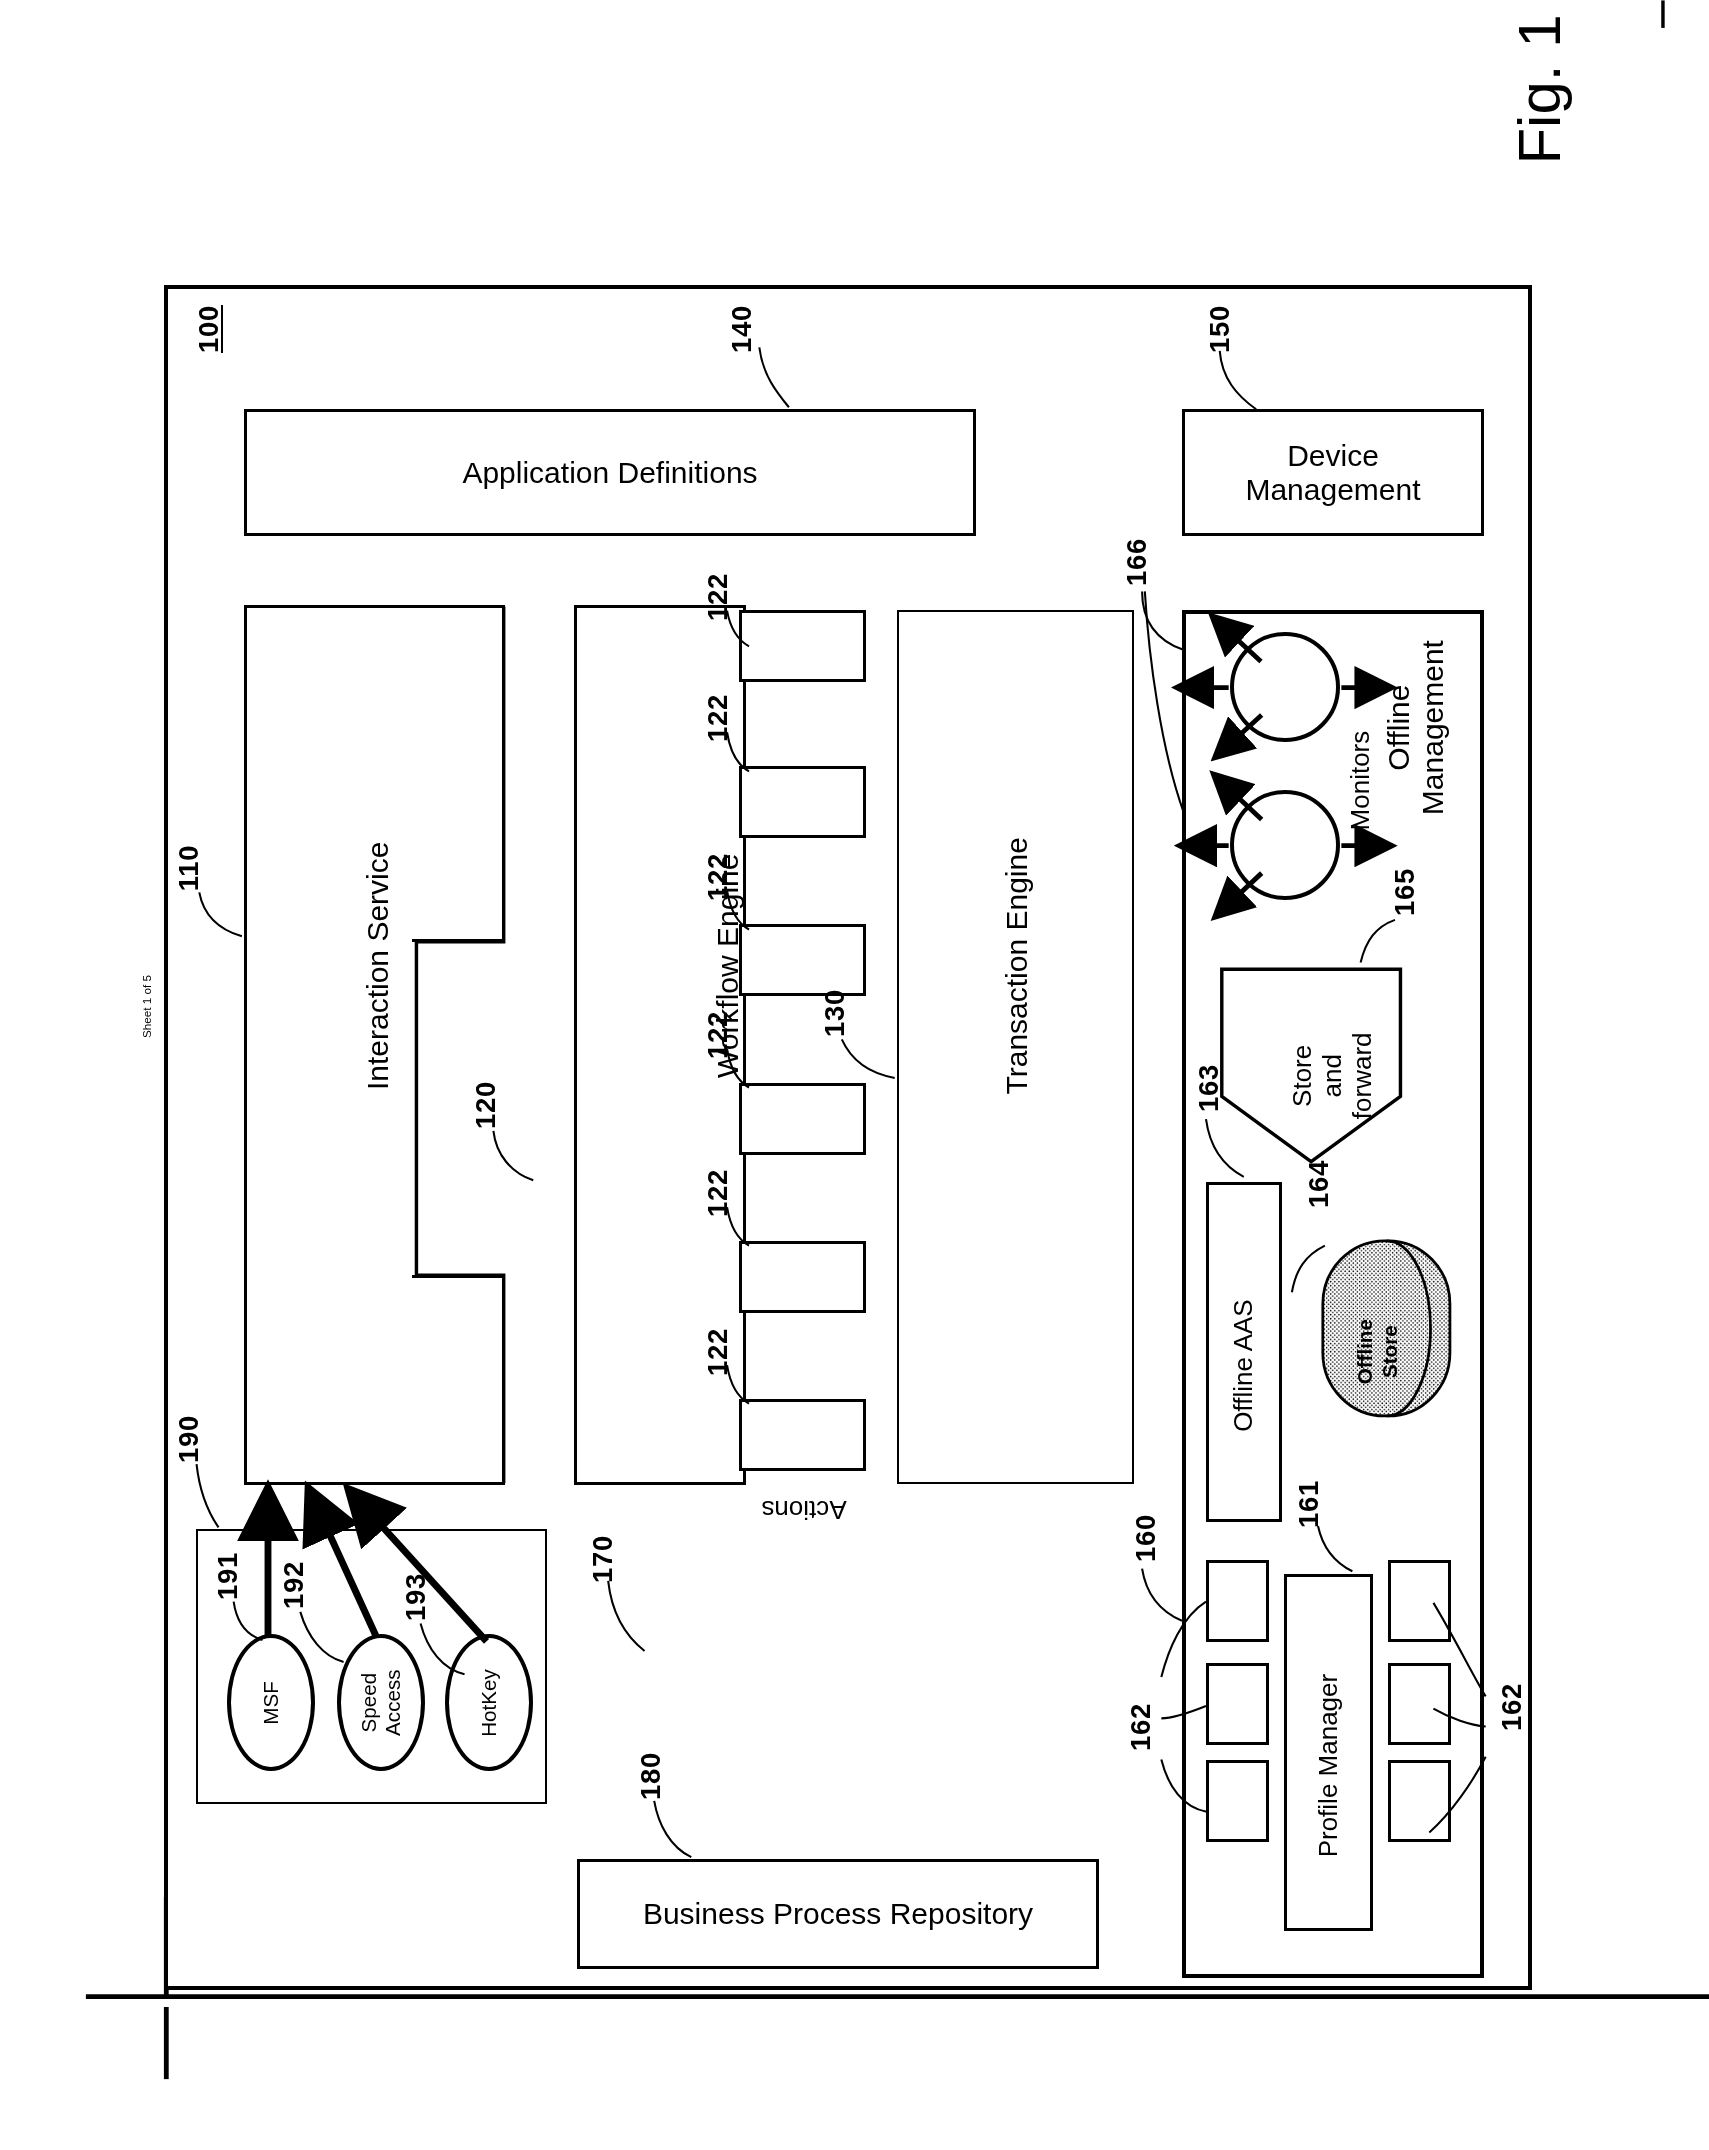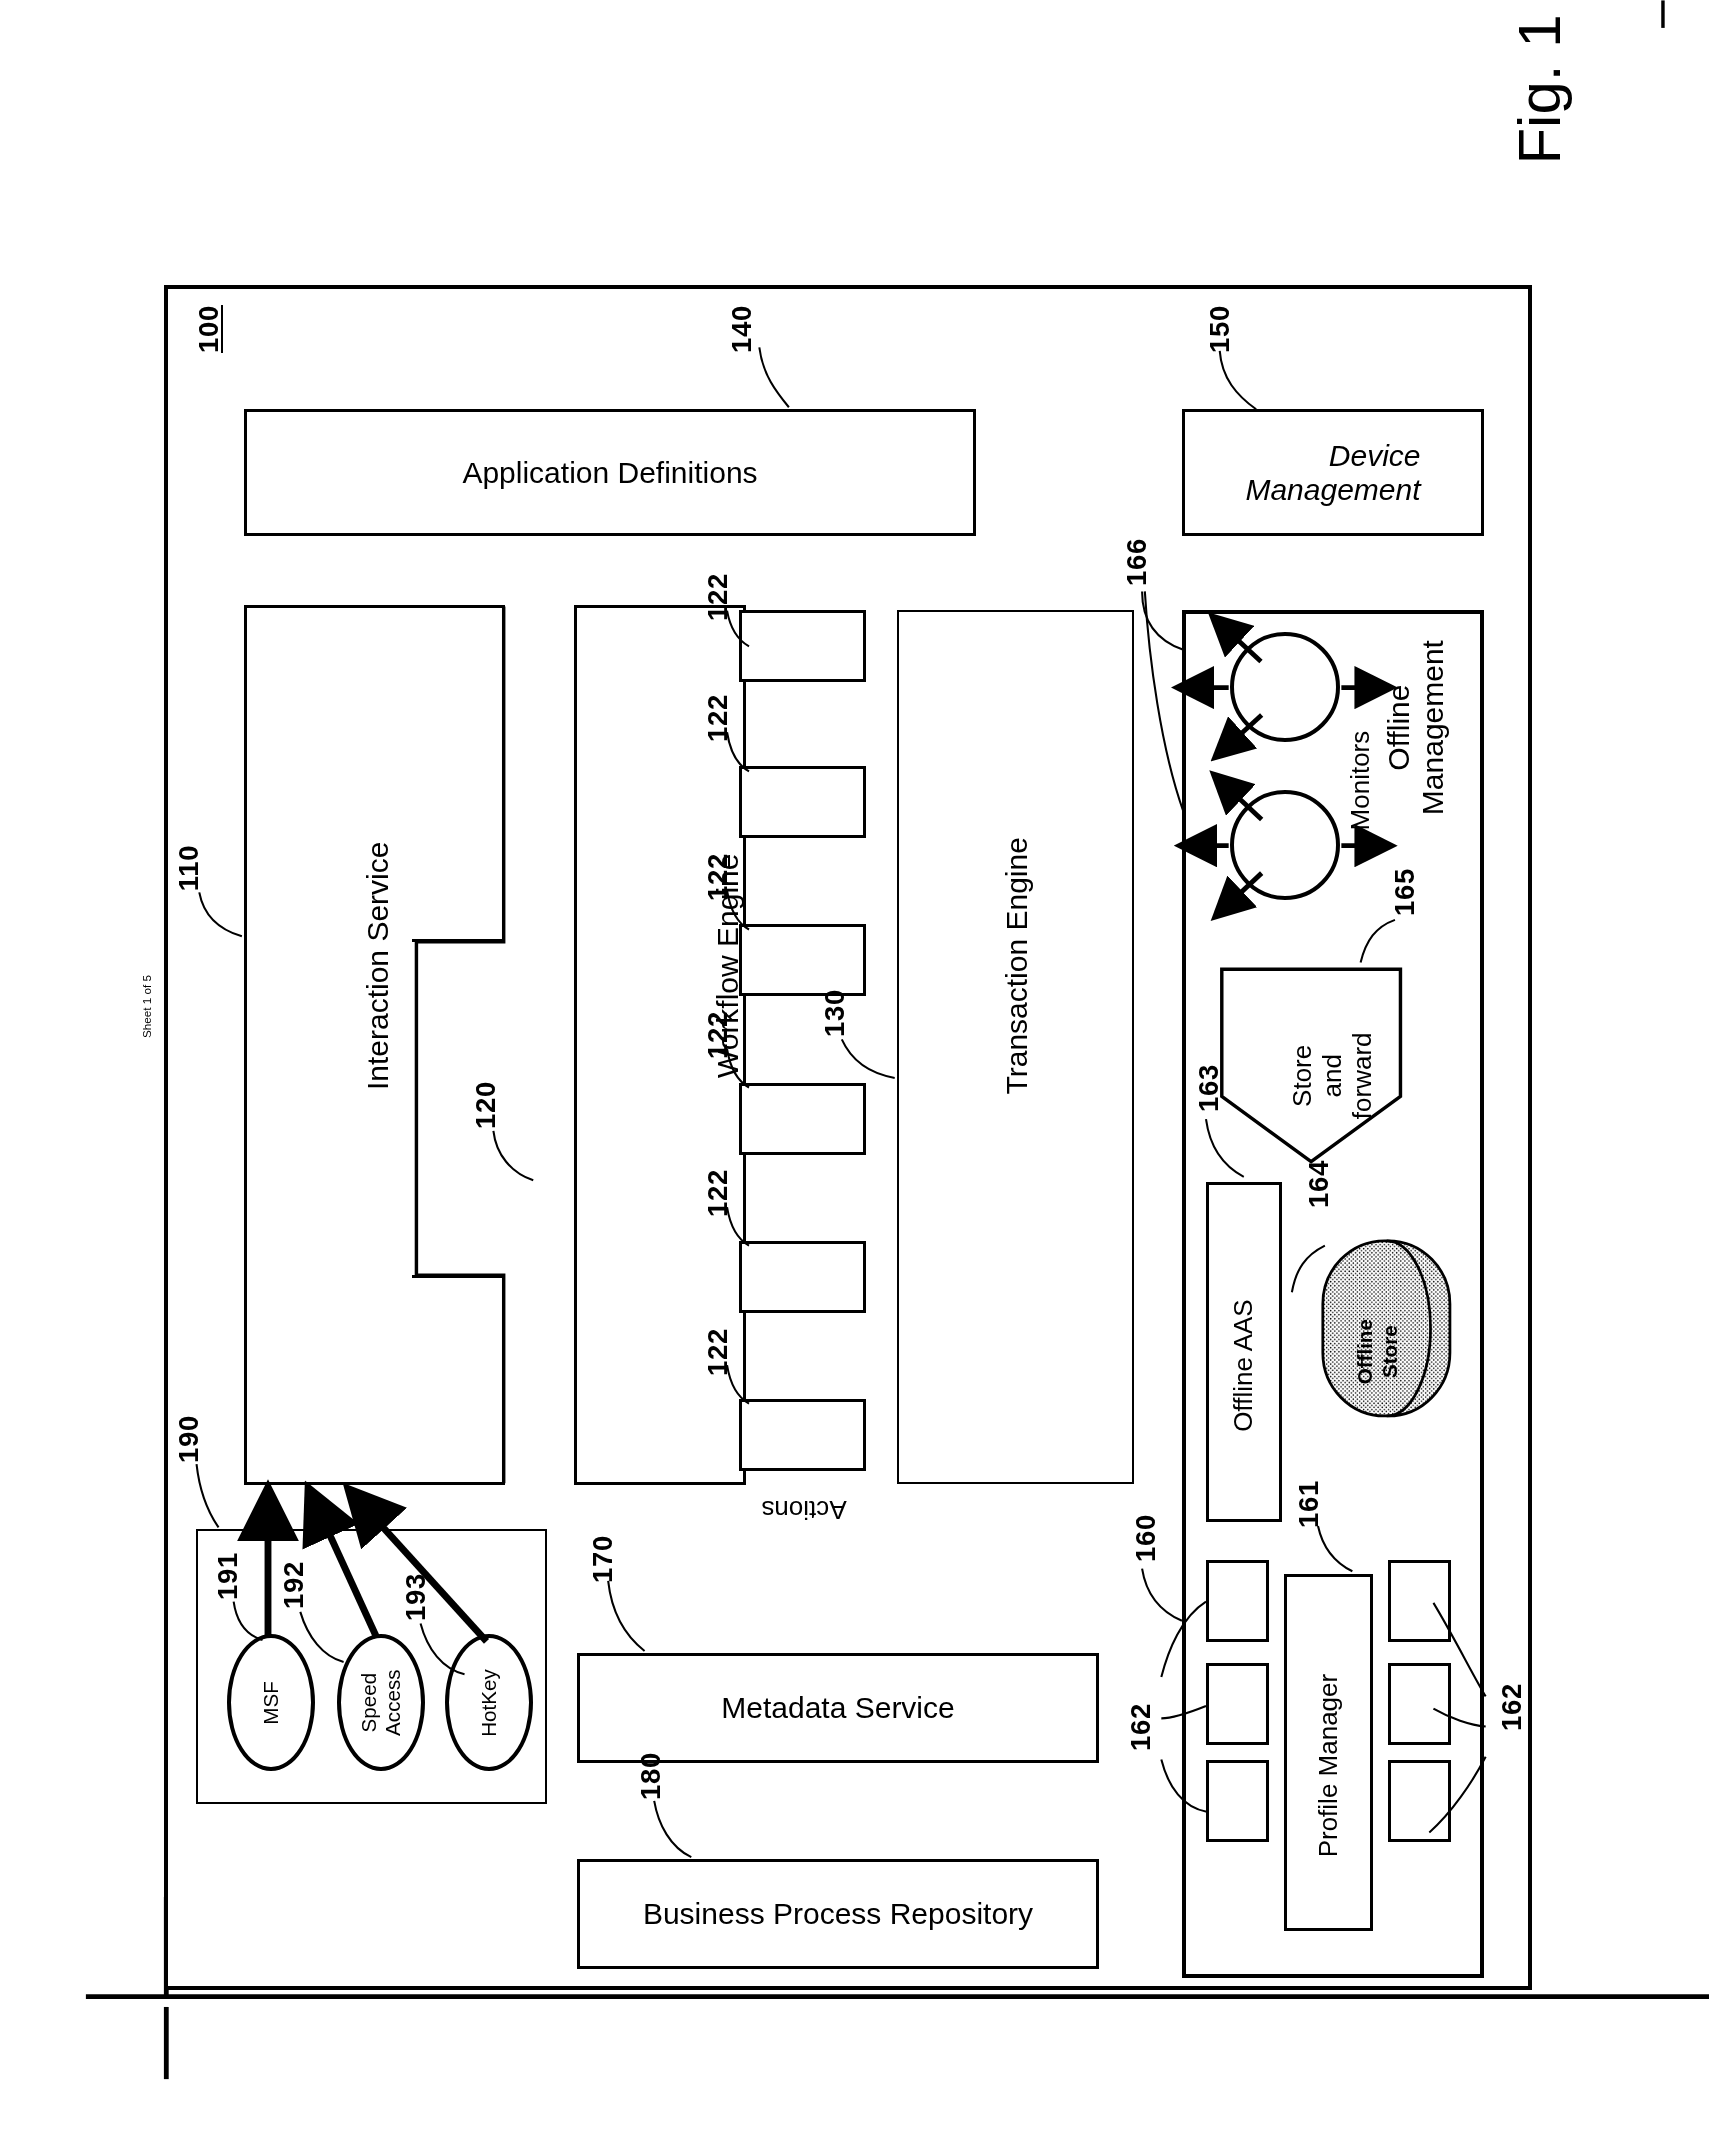--- a/index.html
+++ b/index.html
@@ -48,21 +48,21 @@
 
   <div class="box ctr" style="left:244px;top:409px;width:732px;height:127px;">
     <span class="ttl">Application Definitions</span>
   </div>
   <div class="ref" style="left:701px;top:313px;width:82px;text-align:center;">140</div>
   <svg class="over" viewBox="0 0 2487 3129" width="1709" height="2151">
     <path d="M1105 505 C1110 545, 1130 570, 1148 592" stroke="#000" stroke-width="3" fill="none"></path>
   </svg>
 
   <div class="box ctr" style="left:1182px;top:409px;width:302px;height:127px;">
-    <span class="ttl" style="white-space:pre-line;text-align:right;font-style:italic;">Device
+    <span class="ttl" style="white-space:pre-line;text-align:center;">Device
 Management</span>
   </div>
   <div class="ref" style="left:1179px;top:313px;width:82px;text-align:center;">150</div>
   <svg class="over" viewBox="0 0 2487 3129" width="1709" height="2151">
     <path d="M1775 510 C1778 550, 1800 575, 1828 595" stroke="#000" stroke-width="3" fill="none"></path>
   </svg>
 
   <div class="box" style="left:244px;top:605px;width:172px;height:880px;border-right:none;"></div>
   <div class="box" style="left:412px;top:605px;width:93px;height:337px;border-left:none;border-right:none;"></div>
   <div class="box" style="left:412px;top:1275px;width:93px;height:210px;border-left:none;border-right:none;"></div>
@@ -198,23 +198,20 @@
   <div class="ref" style="left:1471px;top:1691px;width:82px;text-align:center;">162</div>
   <svg class="over" viewBox="0 0 2487 3129" width="1709" height="2151">
     <path d="M1690 2440 C1700 2400, 1720 2352, 1755 2330" stroke="#000" stroke-width="3" fill="none"></path>
     <path d="M1690 2500 C1706 2500, 1730 2492, 1755 2482" stroke="#000" stroke-width="3" fill="none"></path>
     <path d="M1690 2560 C1700 2600, 1722 2630, 1756 2636" stroke="#000" stroke-width="3" fill="none"></path>
     <path d="M2162 2468 C2145 2440, 2115 2380, 2086 2332" stroke="#000" stroke-width="3" fill="none"></path>
     <path d="M2162 2512 C2140 2510, 2110 2500, 2086 2486" stroke="#000" stroke-width="3" fill="none"></path>
     <path d="M2162 2556 C2142 2594, 2112 2638, 2080 2666" stroke="#000" stroke-width="3" fill="none"></path>
   </svg>
 
-  <div class="box ctr" style="left:577px;top:1653px;width:522px;height:110px;">
-    <span class="ttl">Metadata Service</span>
-  </div>
   <div class="ref" style="left:562px;top:1543px;width:82px;text-align:center;">170</div>
   <svg class="over" viewBox="0 0 2487 3129" width="1709" height="2151">
     <path d="M885 2300 C890 2345, 910 2380, 938 2402" stroke="#000" stroke-width="3" fill="none"></path>
   </svg>
 
   <div class="box ctr" style="left:577px;top:1859px;width:522px;height:110px;">
     <span class="ttl">Business Process Repository</span>
   </div>
   <div class="ref" style="left:610px;top:1760px;width:82px;text-align:center;">180</div>
   <svg class="over" viewBox="0 0 2487 3129" width="1709" height="2151">

